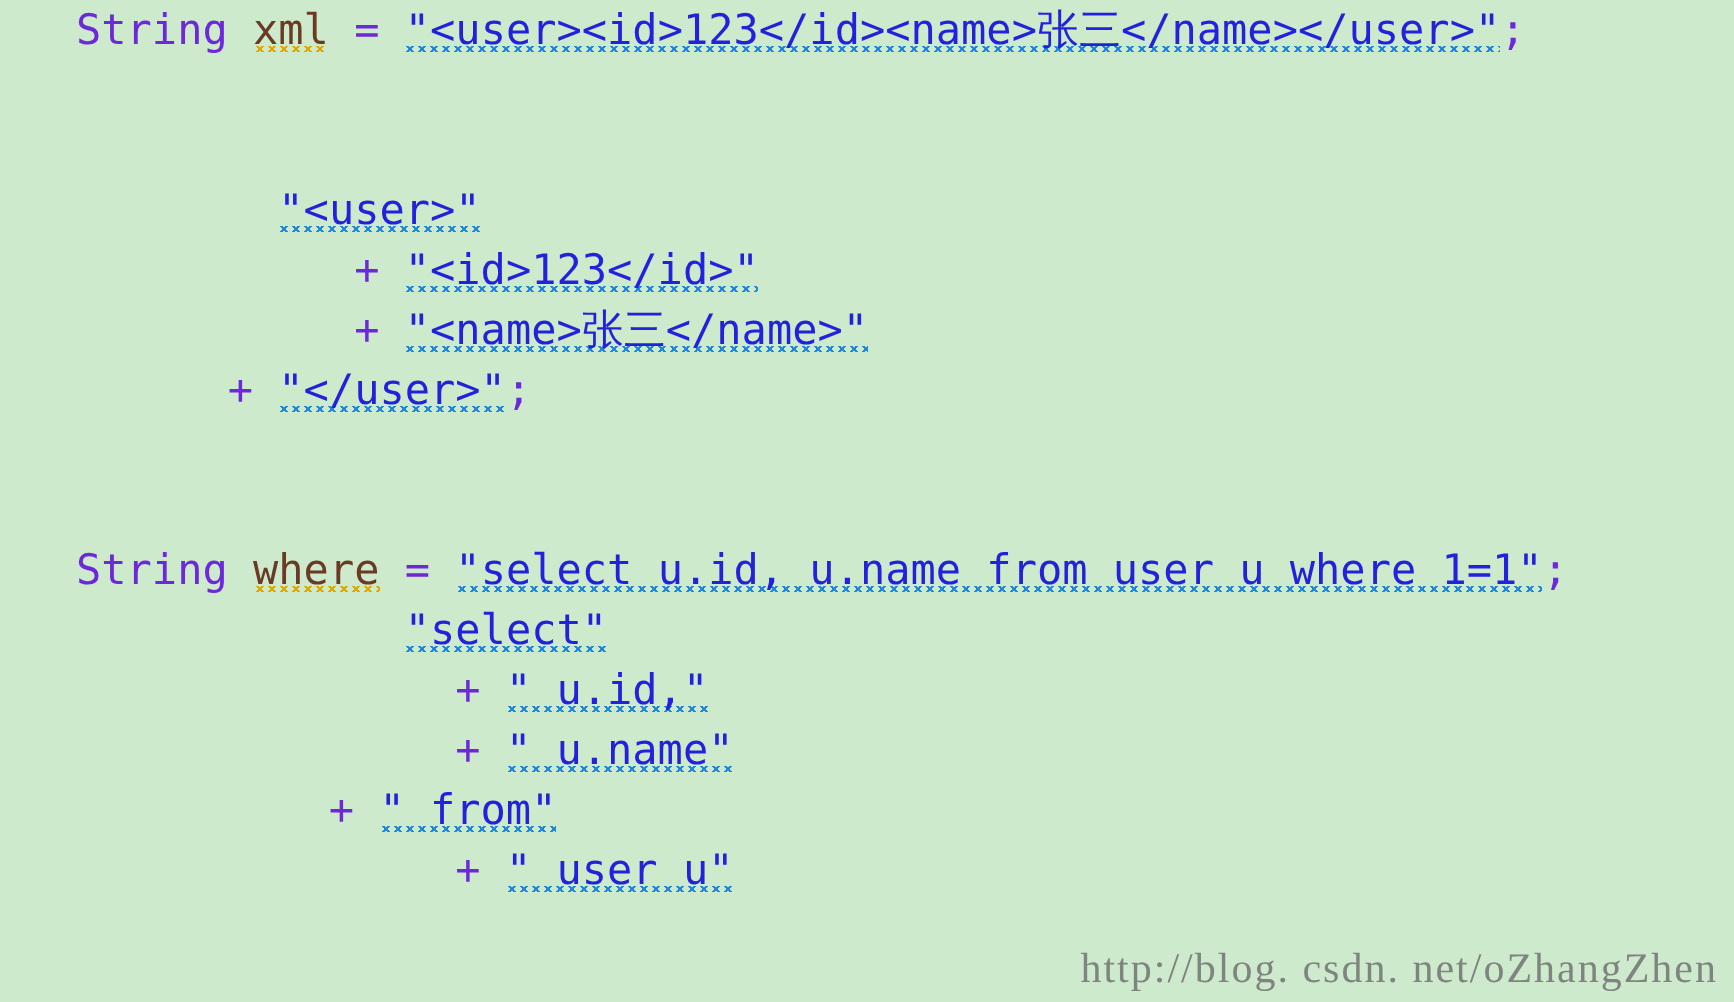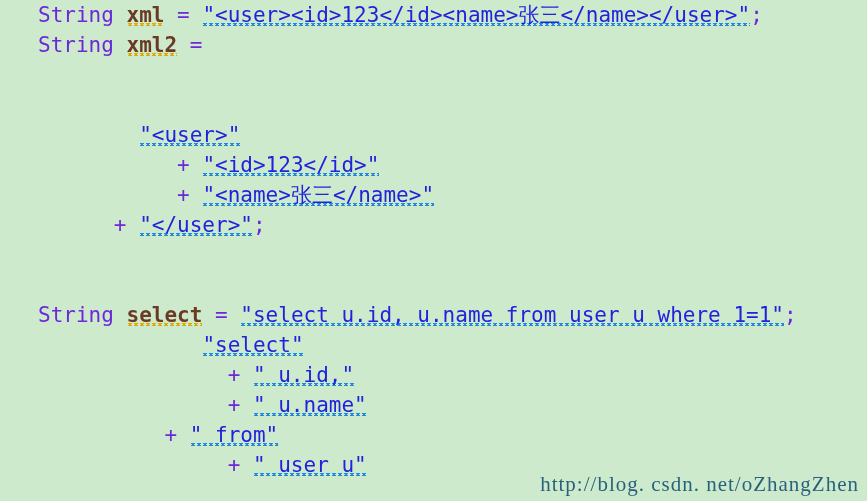--- a/index.html
+++ b/index.html
@@ -44,63 +44,61 @@
   }
   .var {
     color: #6b3a24;
     text-decoration: none;
     background-repeat: repeat-x;
     background-position: left bottom 1px;
     background-size: 6px 3px;
     background-image:
       linear-gradient(45deg, transparent 40%, #e0a800 40%, #e0a800 60%, transparent 60%),
       linear-gradient(-45deg, transparent 40%, #e0a800 40%, #e0a800 60%, transparent 60%);
-    font-weight: bold;
   }
   .str {
     color: #2222dd;
     background-repeat: repeat-x;
     background-position: left bottom 1px;
     background-size: 6px 3px;
     background-image:
       linear-gradient(45deg, transparent 40%, #2288dd 40%, #2288dd 60%, transparent 60%),
       linear-gradient(-45deg, transparent 40%, #2288dd 40%, #2288dd 60%, transparent 60%);
   }
   .plain {
     color: #6d28d9;
   }
   .watermark {
     position: absolute;
     right: 8px;
     bottom: 4px;
     font-family: "Liberation Serif", "DejaVu Serif", serif;
     font-size: 21px;
-    color: #0c4a6e;
+    color: #737373;
     letter-spacing: 1px;
     white-space: pre;
     pointer-events: none;
     opacity: 0.85;
   }
 </style>
 </head>
 <body>
 
 <div id="editor">
   <div class="code-area" id="code-area">
       <div class="line"><span class="tok plain">String </span><span class="tok var">xml</span><span class="tok plain"> = </span><span class="tok str">"&lt;user&gt;&lt;id&gt;123&lt;/id&gt;&lt;name&gt;张三&lt;/name&gt;&lt;/user&gt;"</span><span class="tok plain">;</span></div>
-      <div class="line"><span class="tok plain">String </span><span class="tok var">xml2</span><span class="tok plain"> =</span></div>
       <div class="line"></div>
       <div class="line"></div>
       <div class="line"><span class="tok plain">        </span><span class="tok str">"&lt;user&gt;"</span></div>
       <div class="line"><span class="tok plain">           + </span><span class="tok str">"&lt;id&gt;123&lt;/id&gt;"</span></div>
       <div class="line"><span class="tok plain">           + </span><span class="tok str">"&lt;name&gt;张三&lt;/name&gt;"</span></div>
       <div class="line"><span class="tok plain">      + </span><span class="tok str">"&lt;/user&gt;"</span><span class="tok plain">;</span></div>
       <div class="line"></div>
       <div class="line"></div>
-      <div class="line"><span class="tok plain">String </span><span class="tok var">select</span><span class="tok plain"> = </span><span class="tok str">"select u.id, u.name from user u where 1=1"</span><span class="tok plain">;</span></div>
+      <div class="line"><span class="tok plain">String </span><span class="tok var">where</span><span class="tok plain"> = </span><span class="tok str">"select u.id, u.name from user u where 1=1"</span><span class="tok plain">;</span></div>
       <div class="line"><span class="tok plain">             </span><span class="tok str">"select"</span></div>
       <div class="line"><span class="tok plain">               + </span><span class="tok str">" u.id,"</span></div>
       <div class="line"><span class="tok plain">               + </span><span class="tok str">" u.name"</span></div>
       <div class="line"><span class="tok plain">          + </span><span class="tok str">" from"</span></div>
       <div class="line"><span class="tok plain">               + </span><span class="tok str">" user u"</span></div>
     </div>
   <div class="watermark">http://blog. csdn. net/oZhangZhen</div>
 </div>
 
 </body></html>

